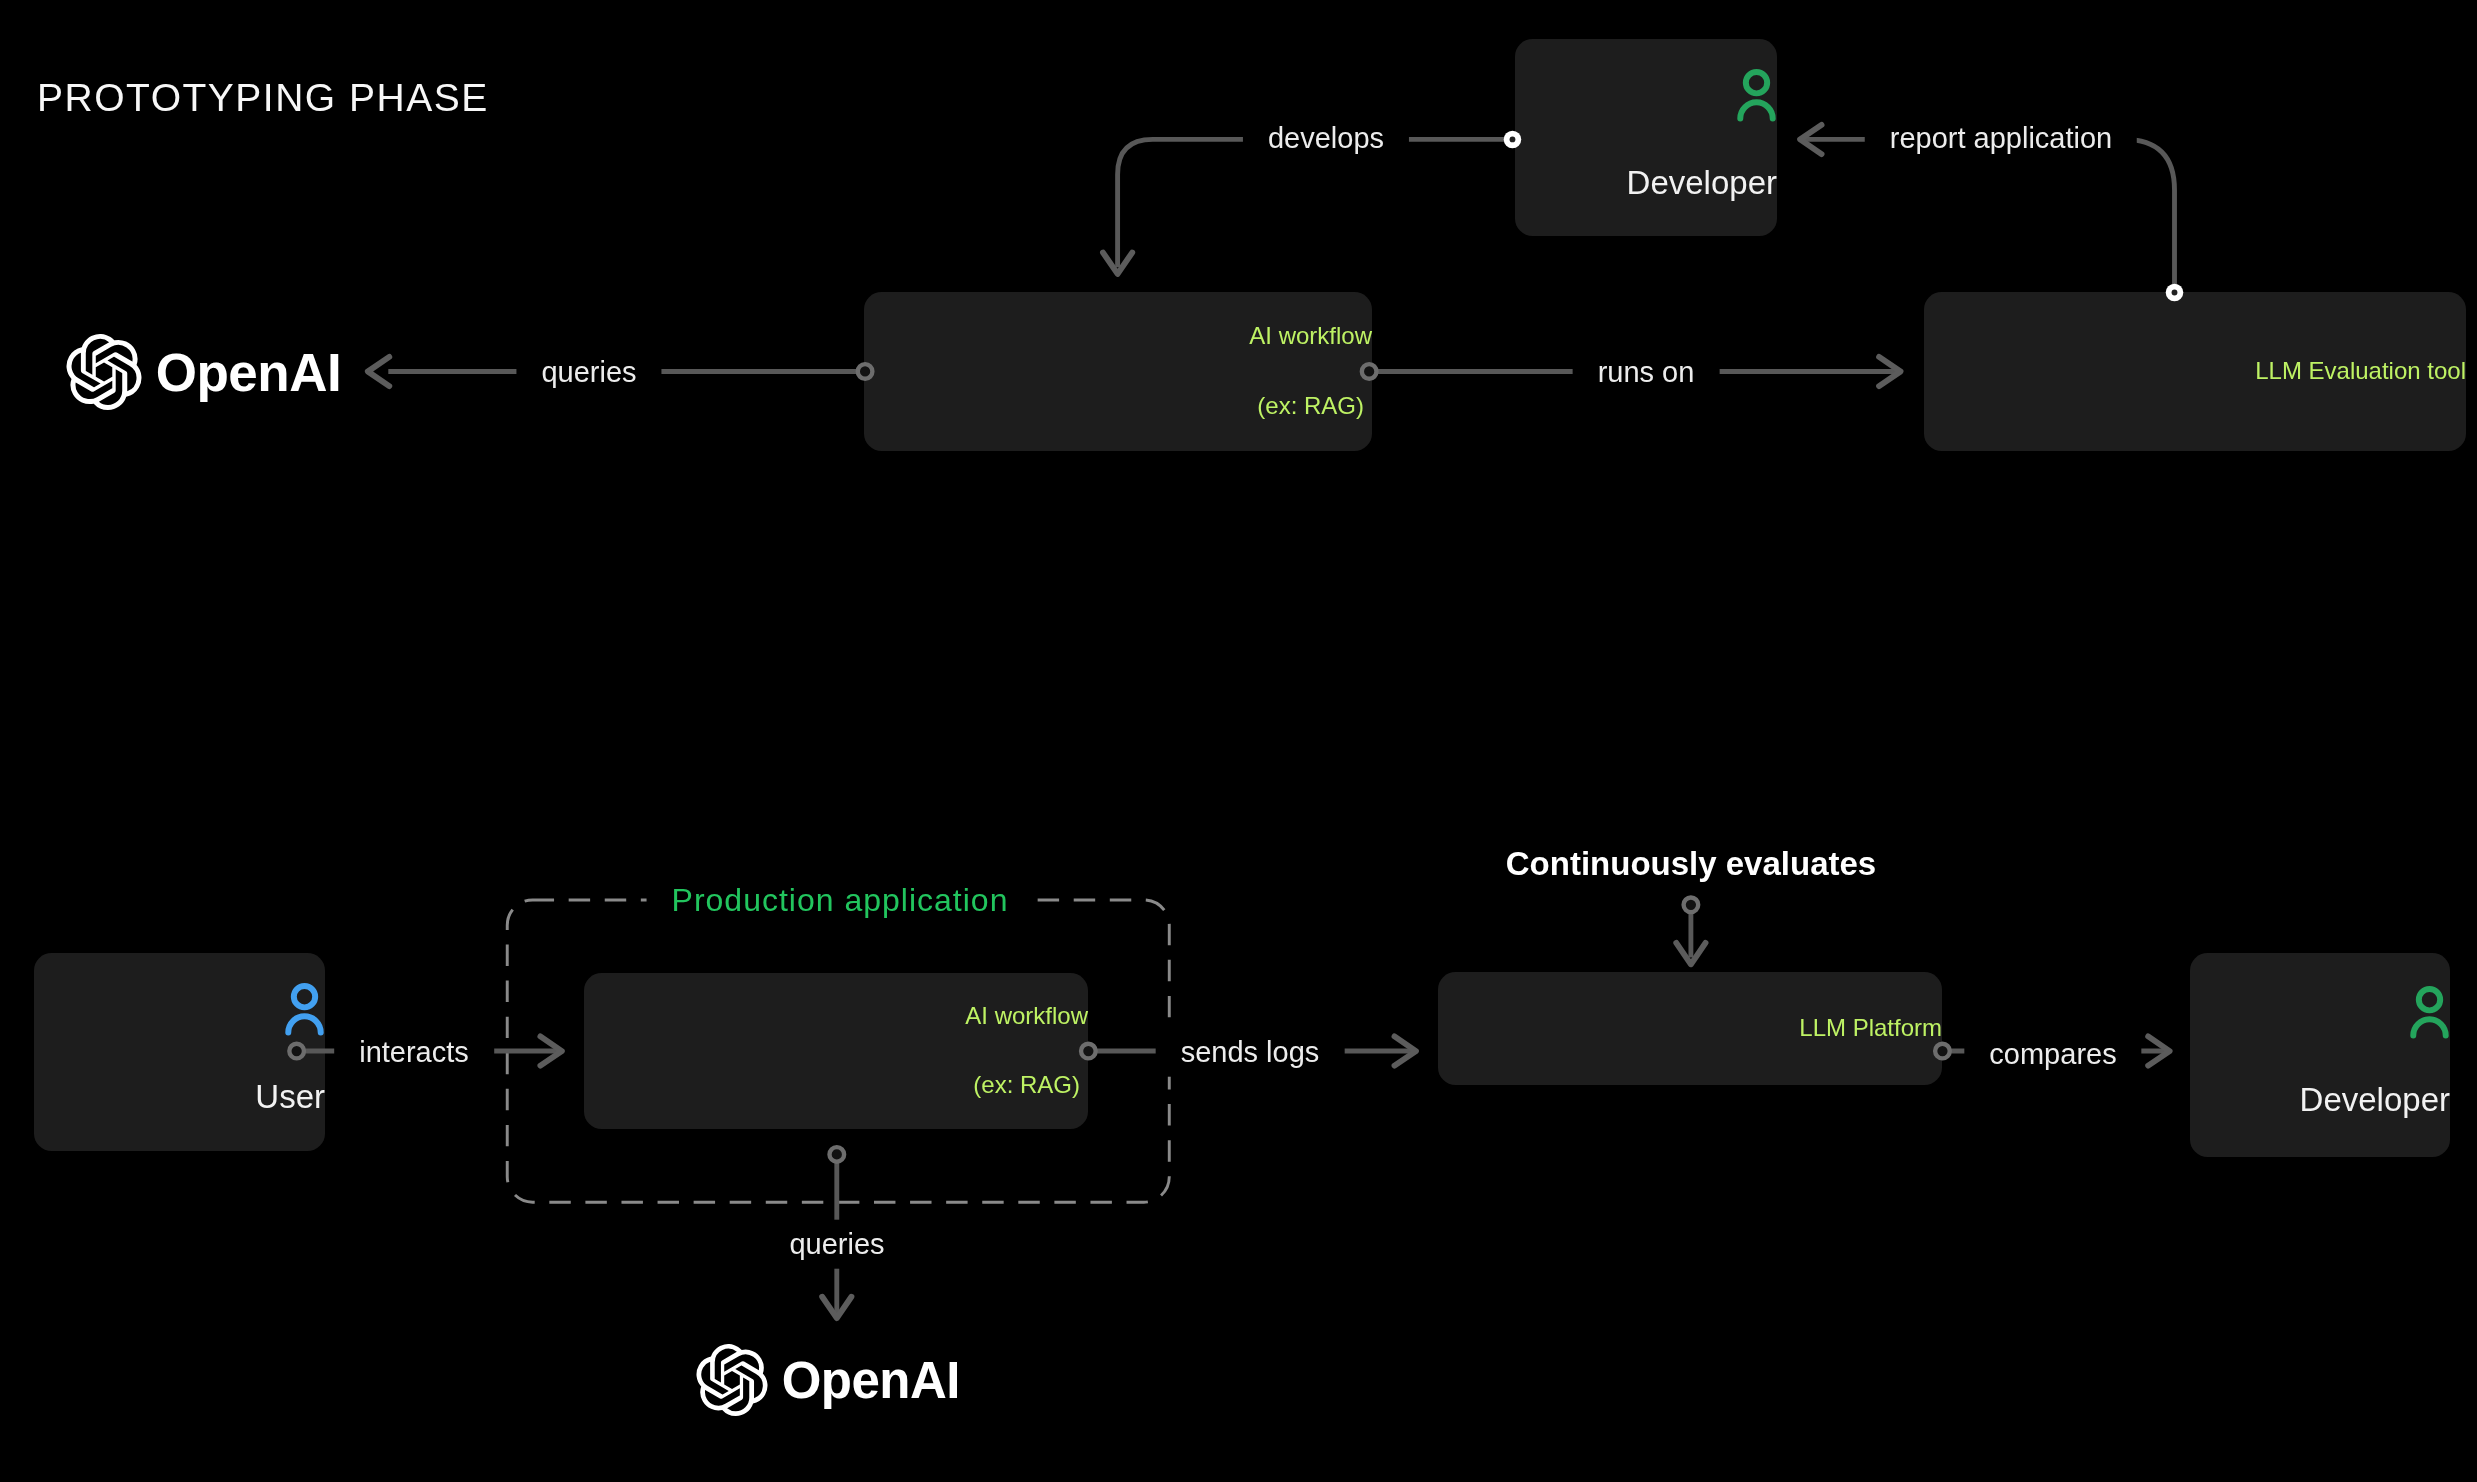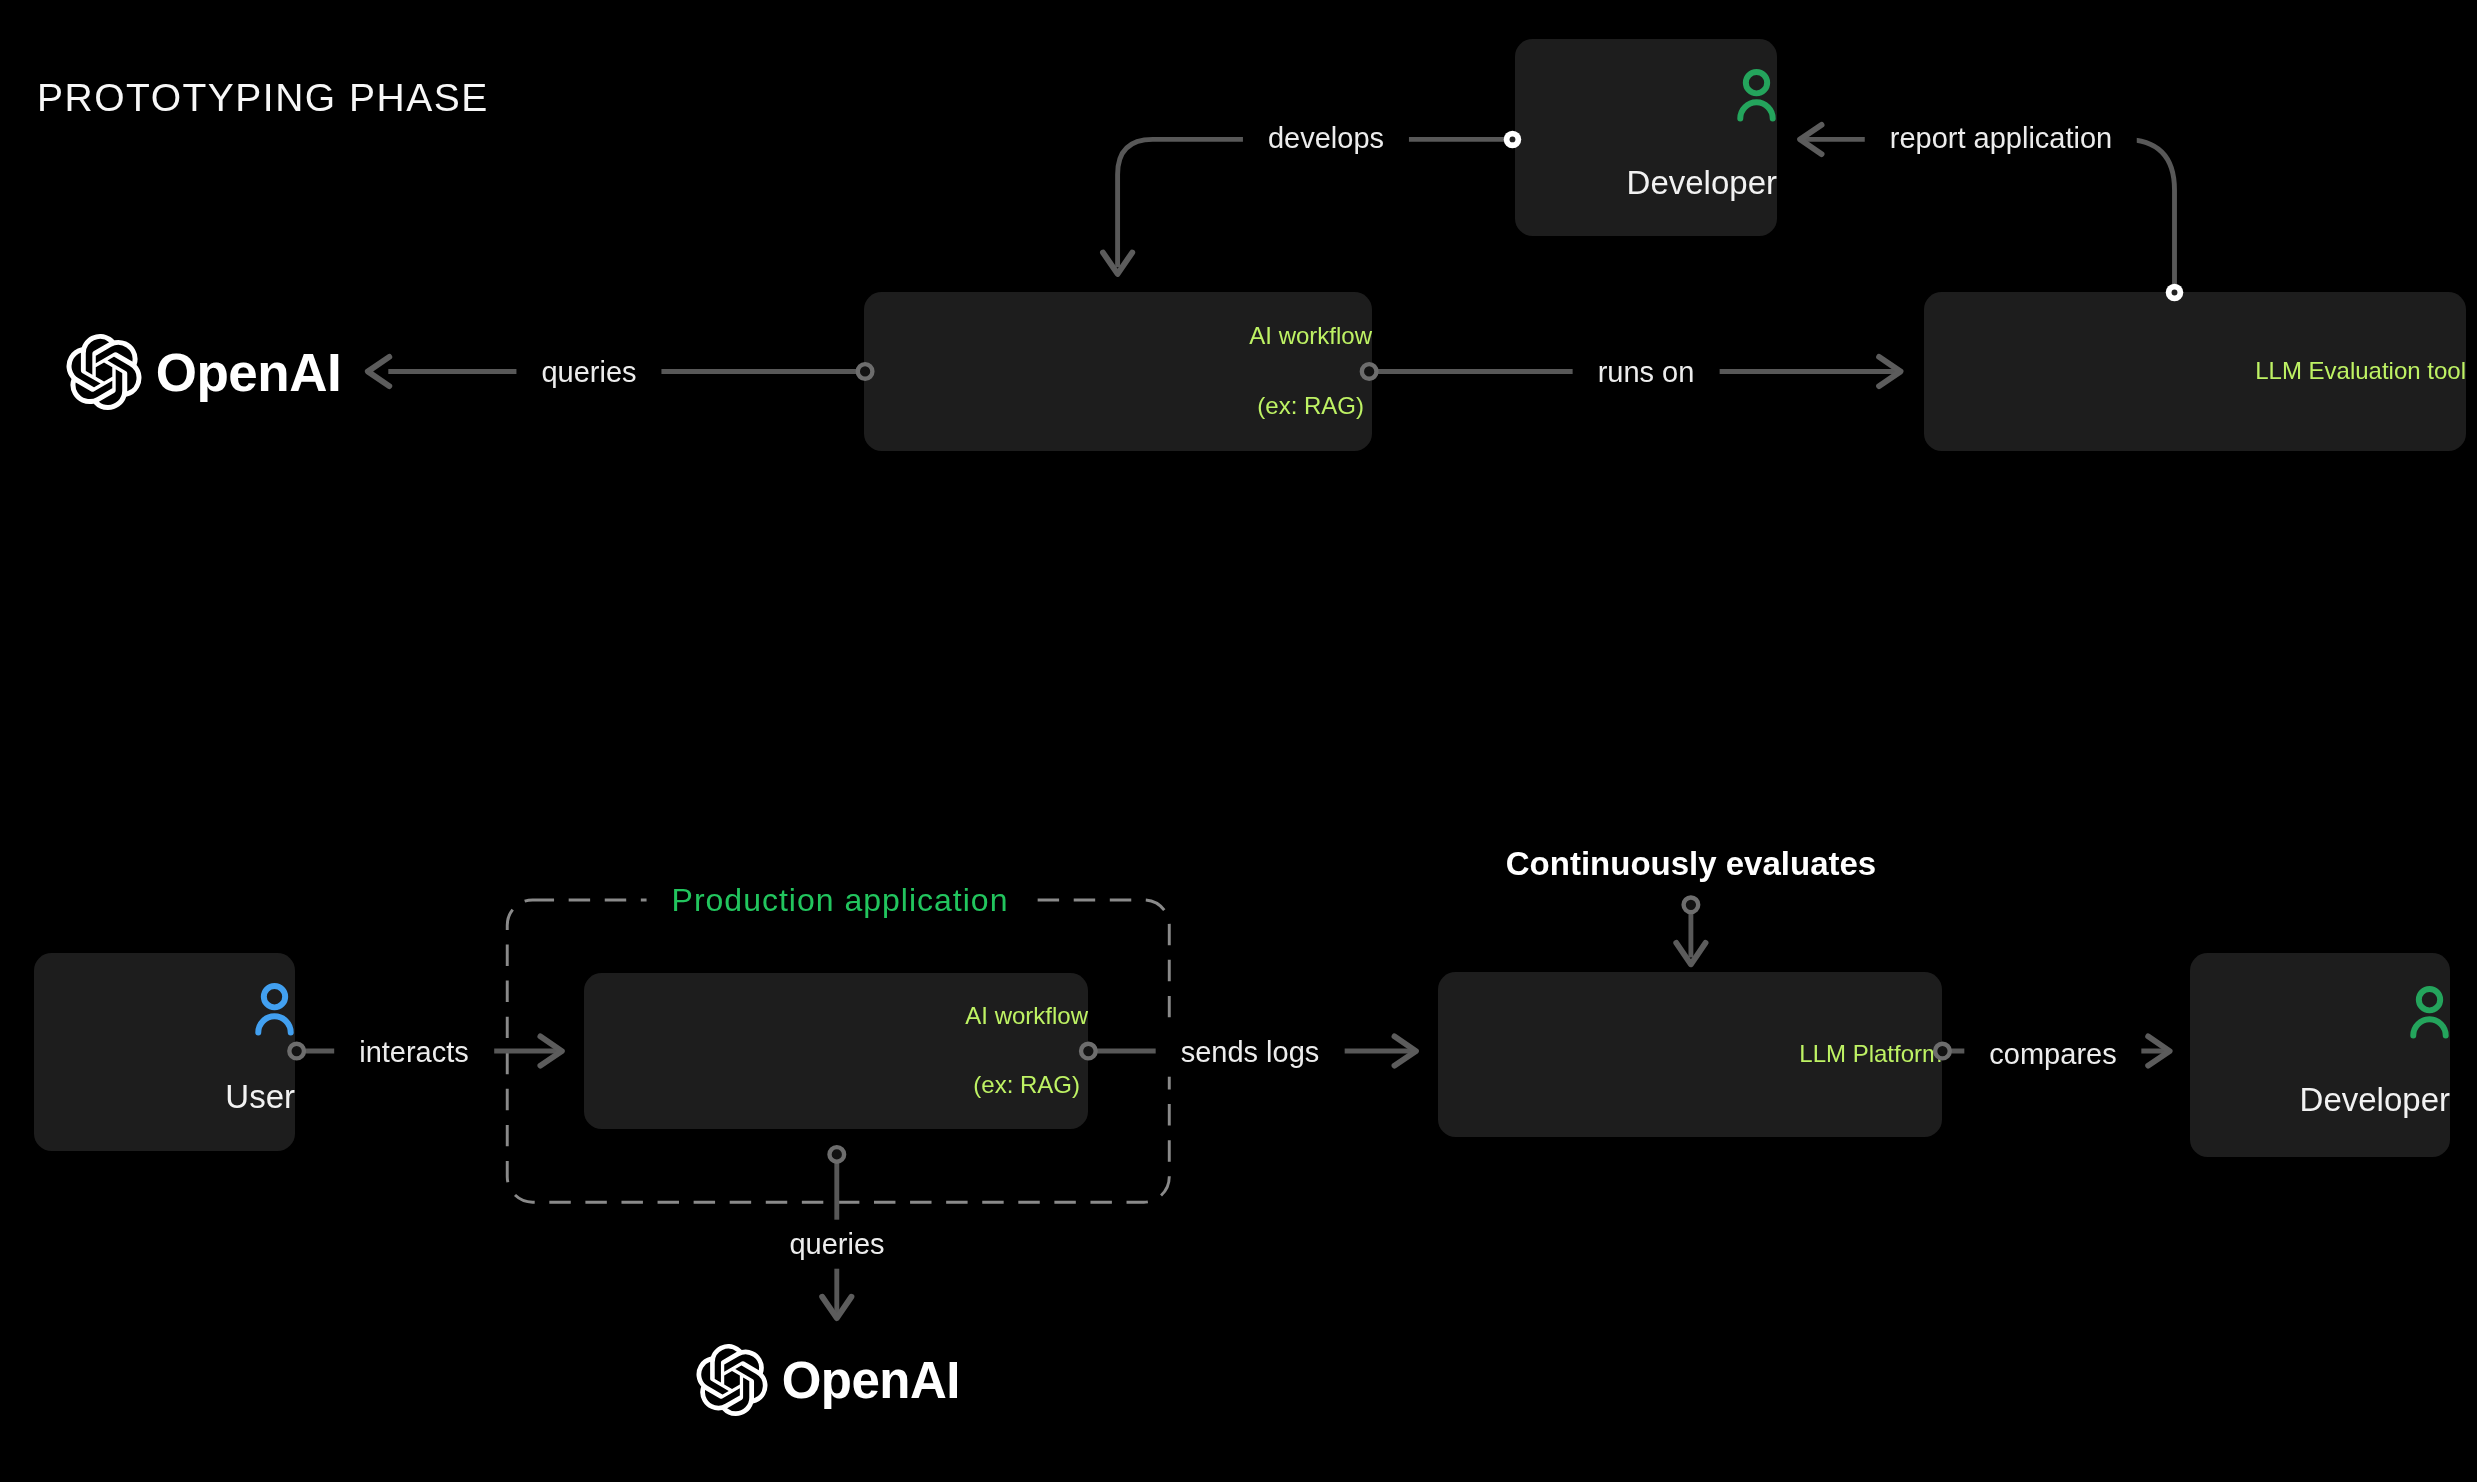--- a/index.html
+++ b/index.html
@@ -64,34 +64,34 @@
       <circle cx="24" cy="16" r="12.5" fill="none" stroke="#24a45c" stroke-width="7"></circle>
       <path d="M5 58 a19 19 0 0 1 38 0" fill="none" stroke="#24a45c" stroke-width="7" stroke-linecap="round"></path>
     </svg>
     <div class="node-label">Developer</div>
   </div>
 
   <div class="node" style="left:1924px;top:292px;width:505px;height:159px;padding-left:37px;">
     <div class="node-label">LLM Evaluation tool</div>
   </div>
 
-  <div class="node icon-node" style="left:34px;top:953px;width:261px;height:198px;">
+  <div class="node icon-node" style="left:34px;top:953px;width:291px;height:198px;">
     <svg class="person-icon-svg" width="41" height="53" viewBox="0 0 48 62">
       <circle cx="24" cy="16" r="12.5" fill="none" stroke="#42a0f0" stroke-width="7"></circle>
       <path d="M5 58 a19 19 0 0 1 38 0" fill="none" stroke="#42a0f0" stroke-width="7" stroke-linecap="round"></path>
     </svg>
     <div class="node-label">User</div>
   </div>
 
   <div class="node" style="left:584px;top:973px;width:504px;height:156px;">
     <div class="node-label"><span>AI workflow</span><br>
       <span>(ex: RAG)</span></div>
   </div>
 
-  <div class="node" style="left:1438px;top:972px;width:504px;height:165px;">
+  <div class="node" style="left:1438px;top:972px;width:504px;height:113px;">
     <div class="node-label">LLM Platform</div>
   </div>
 
   <div class="node icon-node" style="left:2190px;top:953px;width:260px;height:204px;">
     <svg class="person-icon-svg" width="41" height="53" viewBox="0 0 48 62">
       <circle cx="24" cy="16" r="12.5" fill="none" stroke="#24a45c" stroke-width="7"></circle>
       <path d="M5 58 a19 19 0 0 1 38 0" fill="none" stroke="#24a45c" stroke-width="7" stroke-linecap="round"></path>
     </svg>
     <div class="node-label">Developer</div>
   </div>

